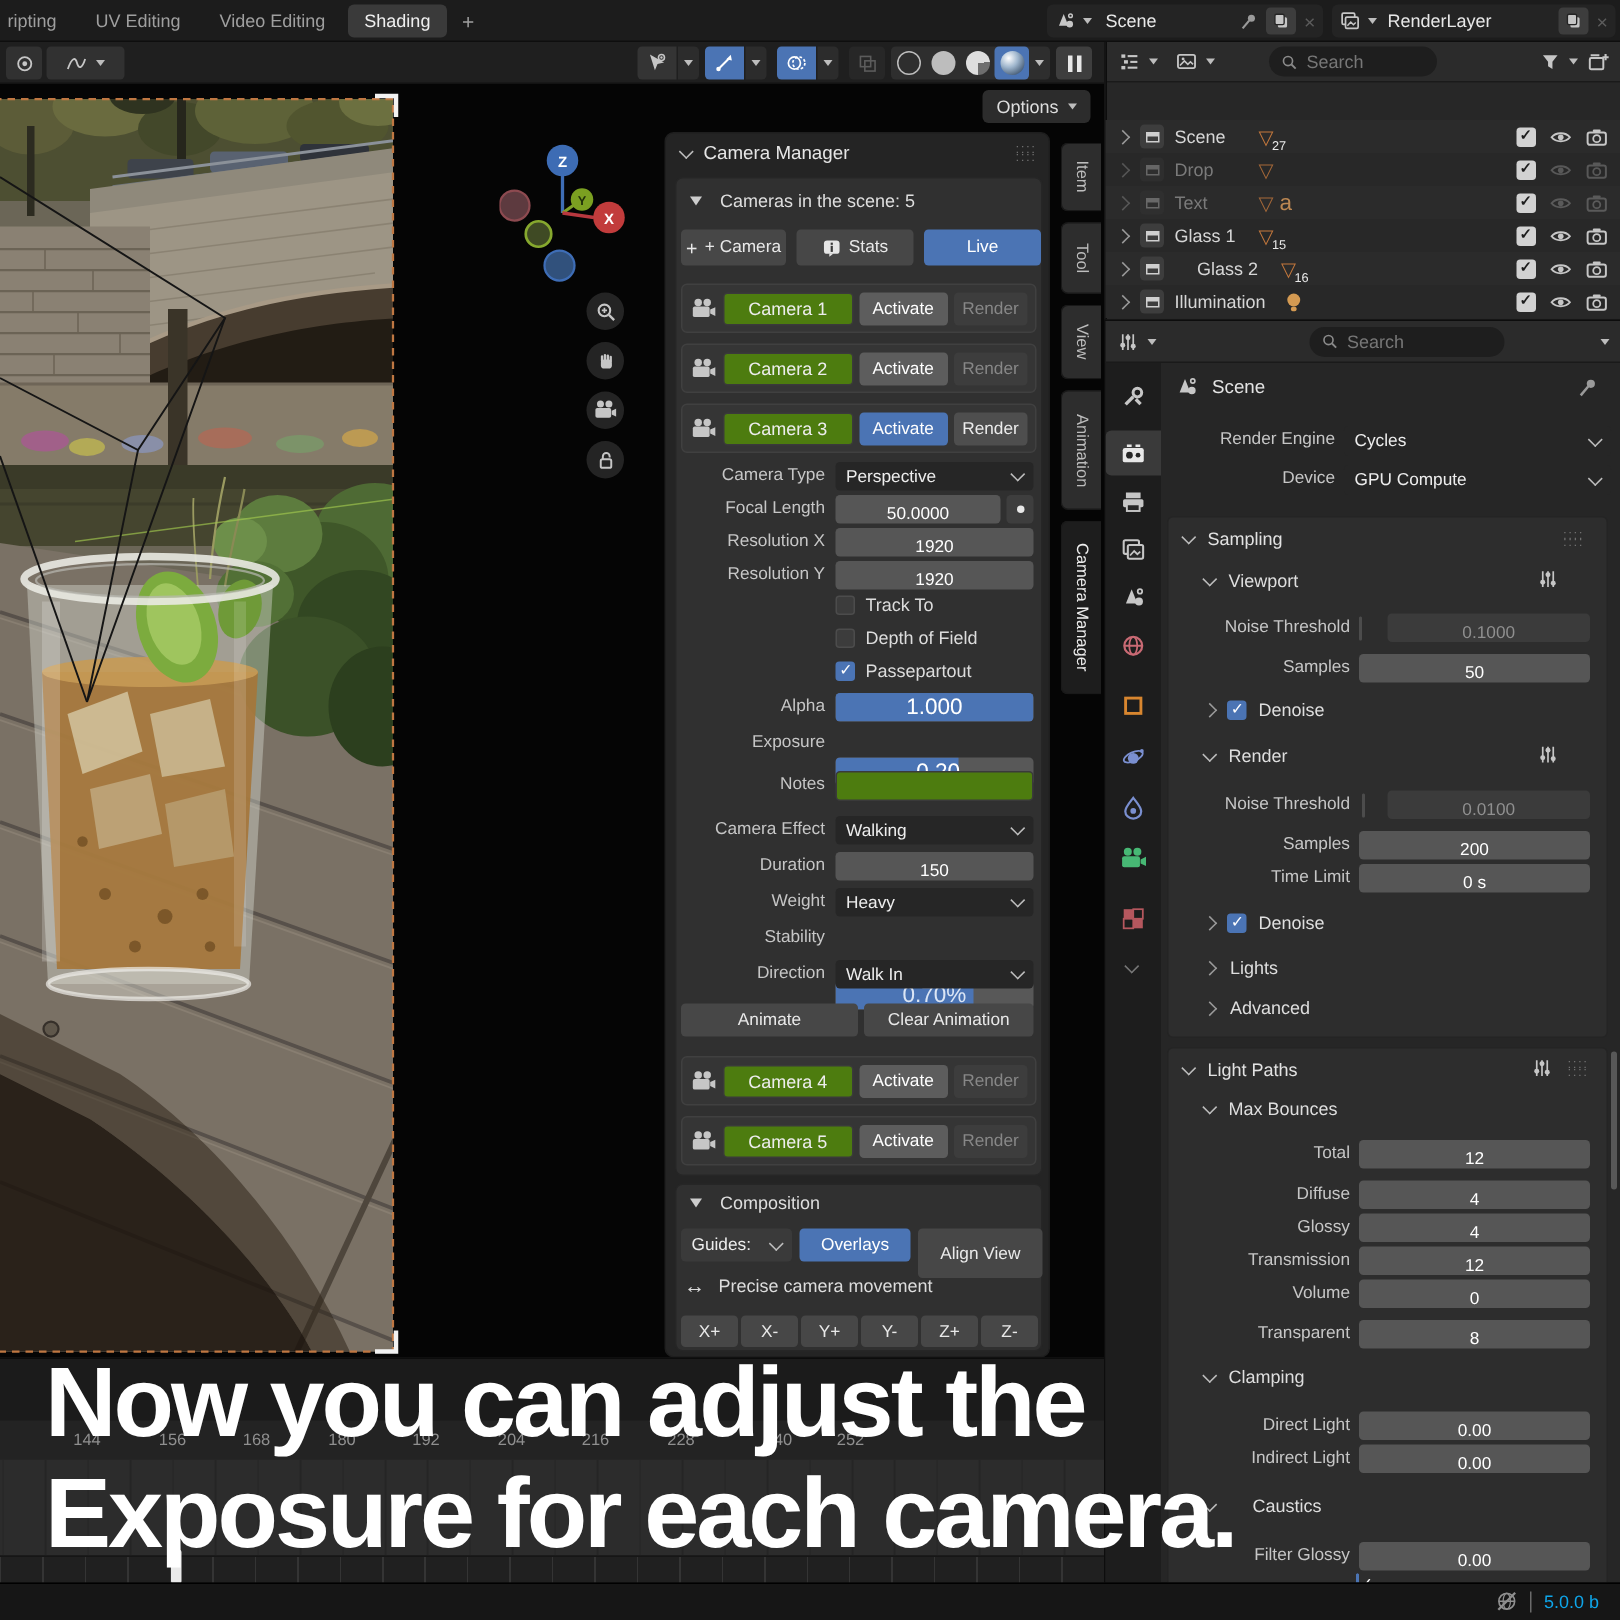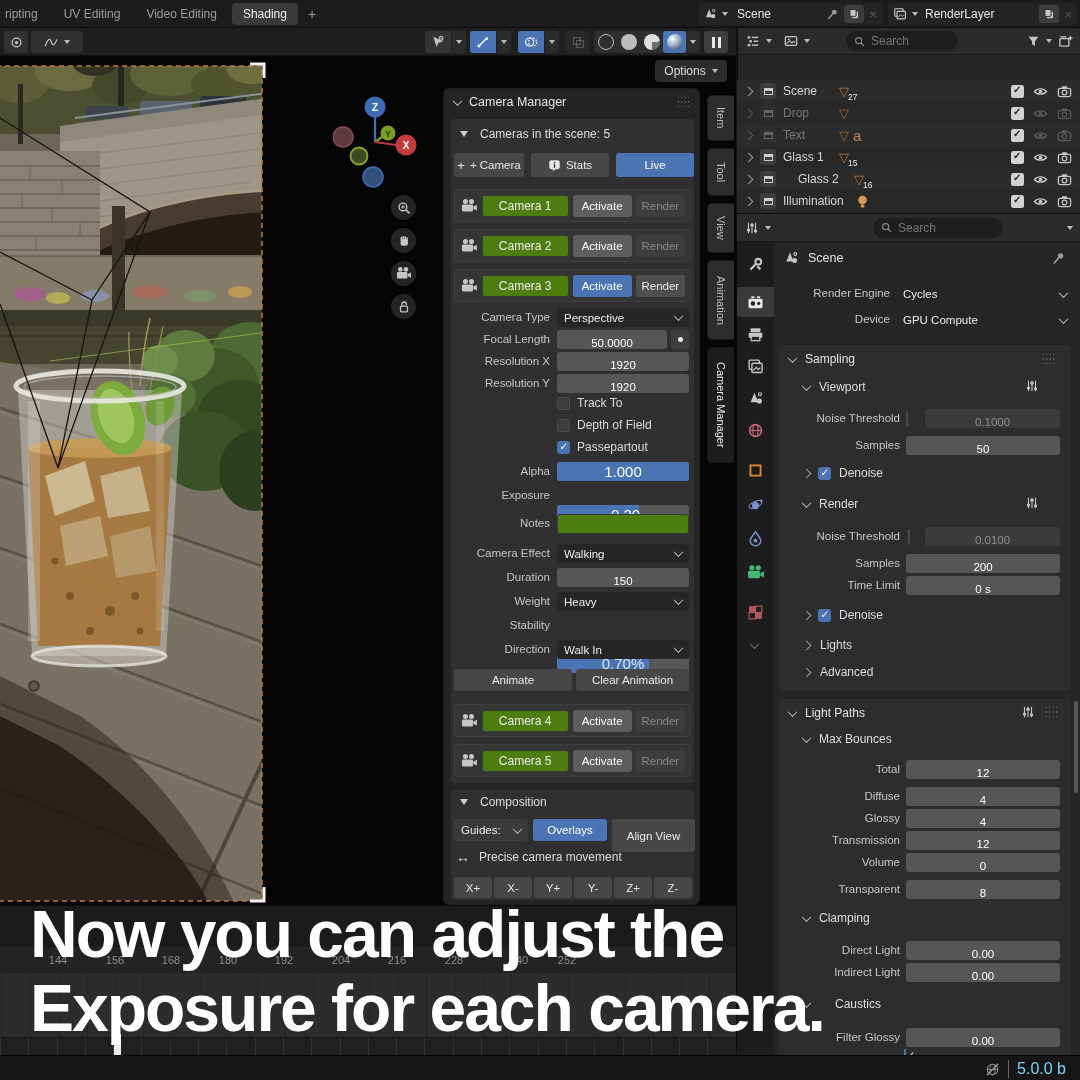--- a/index.html
+++ b/index.html
@@ -1144,20 +1144,20 @@
     <div class="abs" style="left:0;top:67px;width:736px;height:64px;background:#2c2c2c;background-image:repeating-linear-gradient(to right,#252525 0 1px,transparent 1px 28.3px);background-position-x:1.7px"></div>
     <div class="abs" style="left:0;top:131px;width:736px;height:19px;background:#202020;border-top:1px solid #161616;background-image:repeating-linear-gradient(to right,#343434 0 1px,transparent 1px 28.3px)"></div>
     <div class="abs" style="left:114px;top:127px;width:7px;height:23px;background:#e9e9e9;border-radius:2px"></div>
   </div>
 
   <div class="abs" style="left:0;top:1055px;width:1080px;height:25px;background:#161616;border-top:1px solid #000">
     <div class="abs flex" style="right:14px;top:4px;gap:8px">
       <svg width="15" height="15" style="color:#8f8f8f">
           <use href="#i-globe-slash"></use>
         </svg>
-      <span style="color:#7dd3fc;font-size:16px;border-left:1.5px solid #6a6a6a;padding-left:8px">5.0.0 b</span>
+      <span style="color:#0ea5e9;font-size:12px;border-left:1.5px solid #6a6a6a;padding-left:8px">5.0.0 b</span>
     </div>
   </div>
 
   <div class="cap" style="top:898px">Now you can adjust the</div>
   <div class="cap" style="top:972px">Exposure for each camera.</div>
 
 </div>
 
 </body></html>

